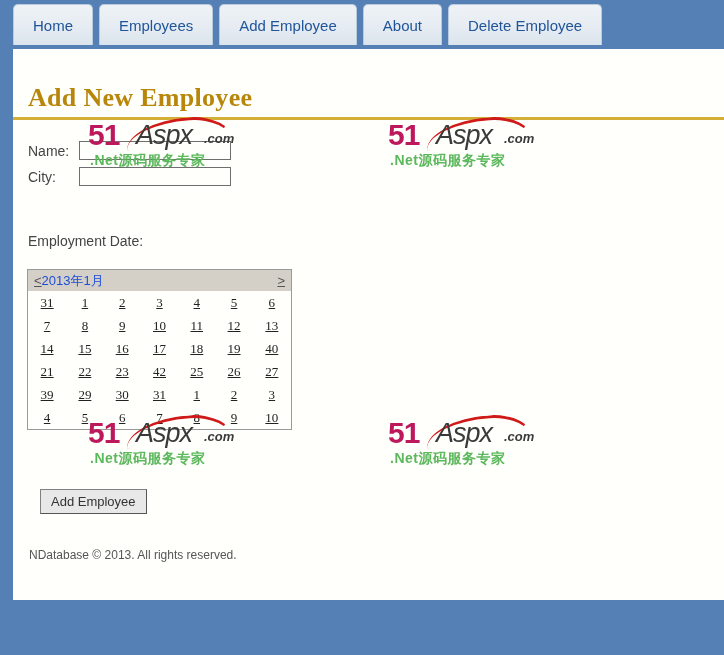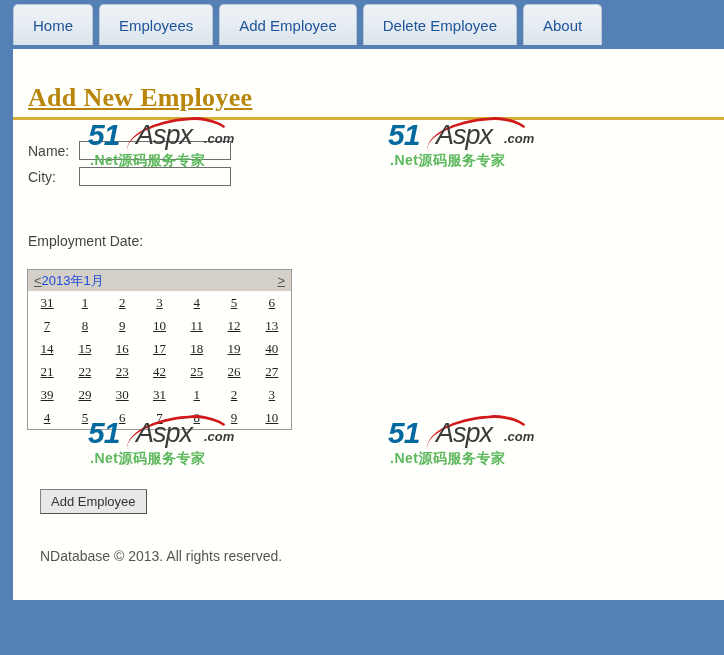--- a/index.html
+++ b/index.html
@@ -69,21 +69,20 @@
     margin: 0;
     position: absolute;
     left: 15px;
     top: 35px;
     font-family: "Liberation Serif", serif;
     font-size: 26px;
     font-weight: bold;
     color: #b8860b;
     letter-spacing: 0.3px;
     line-height: 1;
-    text-decoration: underline;
   }
   .title-rule {
     position: absolute;
     left: 0;
     top: 67px;
     width: 740px;
     height: 3px;
     background: #d4af37;
   }
 
@@ -193,23 +192,23 @@
     border: 1px solid #808080;
     border-right-color: #555;
     border-bottom-color: #555;
     font-family: "Liberation Sans", sans-serif;
     font-size: 13px;
     color: #333333;
     cursor: pointer;
   }
   .footer {
     position: absolute;
-    left: 27px;
+    left: 16px;
     top: 498px;
-    font-size: 14px;
+    font-size: 12px;
     color: #555555;
   }
 
   
   .wm {
     position: absolute;
     width: 145px;
     pointer-events: none;
     user-select: none;
   }
@@ -217,22 +216,21 @@
     position: relative;
     height: 30px;
     font-family: "Liberation Sans", sans-serif;
   }
   .wm .wm-51 {
     position: absolute;
     left: 0;
     top: 0;
     font-size: 30px;
     font-weight: bold;
-    font-style: italic;
-    color: #0369a1;
+    color: #be185d;
     letter-spacing: -1px;
     line-height: 30px;
   }
   .wm .wm-aspx {
     position: absolute;
     left: 48px;
     top: 1px;
     font-size: 27px;
     font-weight: normal;
     font-style: italic;
@@ -279,24 +277,24 @@
   <div class="tab">
     <span>Home</span>
   </div>
   <div class="tab">
     <span>Employees</span>
   </div>
   <div class="tab">
     <span>Add Employee</span>
   </div>
   <div class="tab">
+    <span>About</span>
+  </div>
+  <div class="tab">
     <span>Delete Employee</span>
-  </div>
-  <div class="tab">
-    <span>About</span>
   </div>
 </div>
 
 <div class="page">
   <div class="content">
 
     <h1 class="title">Add New Employee</h1>
     <div class="title-rule"></div>
 
     <div class="form-area">

